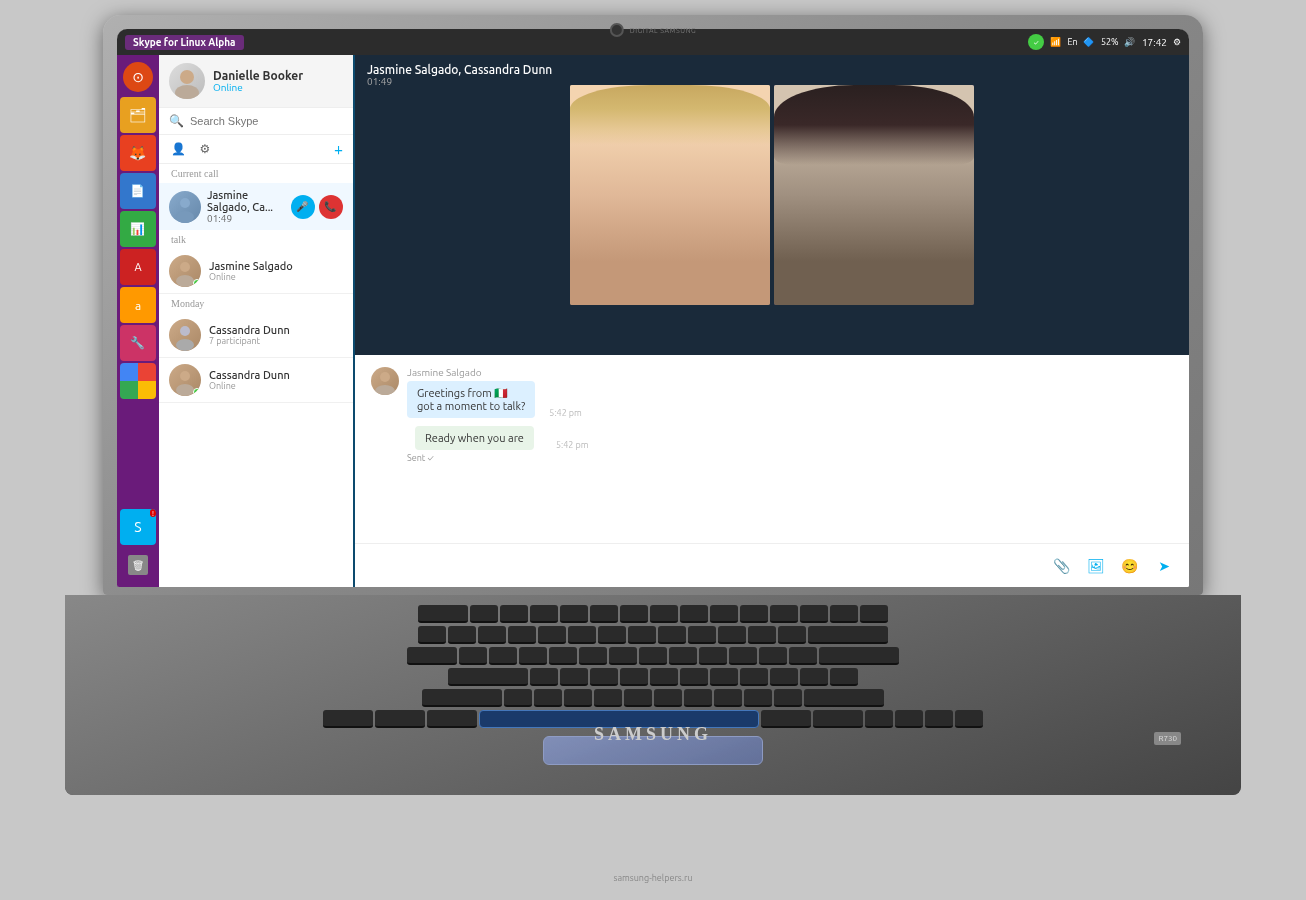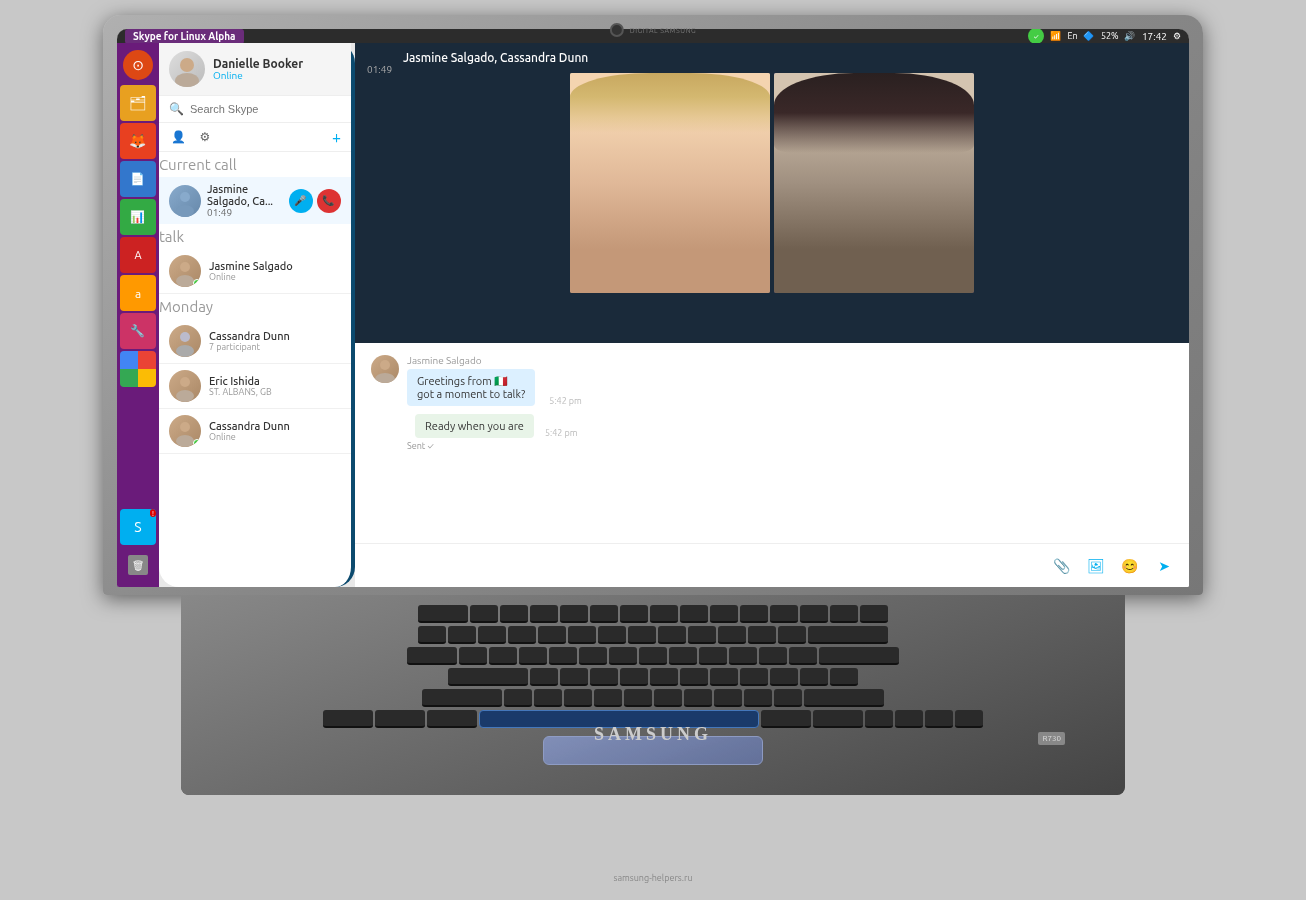--- a/index.html
+++ b/index.html
@@ -74,21 +74,21 @@
       flex: 1;
       background: #e8e8e8;
       overflow: hidden;
       display: flex;
       flex-direction: column;
     }
 
     
     .taskbar-top {
       background: #2c2c2c;
-      height: 14px;
+      height: 26px;
       display: flex;
       align-items: center;
       justify-content: space-between;
       padding: 0 8px;
       flex-shrink: 0;
     }
     .taskbar-app-title {
       color: white;
       font-size: 10px;
       font-weight: bold;
@@ -175,22 +175,21 @@
     }
     .sidebar-spacer { flex: 1; }
 
     
     .contact-panel {
       width: 196px;
       background: white;
       display: flex;
       flex-direction: column;
       flex-shrink: 0;
-      border-right: 4px solid #0c4a6e;
-      border-radius: 20px;
+      border-right: 2px solid #0c4a6e;
     }
 
     
     .profile-header {
       background: #f5f5f5;
       padding: 8px 10px;
       display: flex;
       align-items: center;
       gap: 8px;
       border-bottom: 1px solid #eee;
@@ -249,24 +248,25 @@
     .toolbar-icon.blue { color: #00aff0; }
     .toolbar-add {
       margin-left: auto;
       color: #00aff0;
       font-size: 16px;
       cursor: pointer;
     }
 
     
     .section-label {
-      padding: 4px 0;
-      font-size: 15px;
+      padding: 4px 12px;
+      font-size: 10px;
       color: #999;
       text-transform: none;
+      font-family: Liberation Serif, serif;
     }
 
     
     .current-call-item {
       background: #f0f8ff;
       padding: 6px 10px;
       display: flex;
       align-items: center;
       gap: 6px;
       cursor: pointer;
@@ -350,21 +350,21 @@
       height: 300px;
       position: relative;
       flex-shrink: 0;
     }
     .video-header {
       position: absolute;
       top: 8px;
       left: 12px;
       z-index: 10;
     }
-    .video-title { font-size: 12px; color: white; font-weight: 500; margin-left: 36px; }
+    .video-title { font-size: 12px; color: white; font-weight: 500; }
     .video-timer { font-size: 10px; color: #aaa; }
 
     
     .video-feeds {
       display: flex;
       height: 100%;
       padding: 30px 60px 20px 60px;
       gap: 4px;
       justify-content: center;
     }
@@ -446,21 +446,21 @@
       display: flex;
       align-items: center;
       justify-content: center;
       color: #00aff0;
       cursor: pointer;
       font-size: 14px;
     }
 
     
     .keyboard-area {
-      width: 944px;
+      width: 1176px;
       height: 200px;
       background: linear-gradient(180deg, #999 0%, #777 30%, #555 100%);
       border-radius: 0 0 8px 8px;
       position: relative;
       overflow: hidden;
     }
     .keyboard-inner {
       position: absolute;
       top: 0;
       left: 0;
@@ -708,32 +708,20 @@
                     <circle cx="16" cy="12" r="5" fill="#bbbbcc"></circle>
                     <ellipse cx="16" cy="26" rx="9" ry="6" fill="#aaaaaa"></ellipse>
                   </svg>
                 </div>
                 <div>
                   <div class="contact-name">Cassandra Dunn</div>
                   <div class="contact-sub">7 participant</div>
                 </div>
               </div>
 
-              <div class="contact-item">
-                <div class="contact-avatar">
-                  <svg viewBox="0 0 32 32" xmlns="http://www.w3.org/2000/svg">
-                    <circle cx="16" cy="12" r="5" fill="#ccaa88"></circle>
-                    <ellipse cx="16" cy="26" rx="9" ry="6" fill="#bbaa99"></ellipse>
-                  </svg>
-                </div>
-                <div>
-                  <div class="contact-name">Eric Ishida</div>
-                  <div class="contact-sub">ST. ALBANS, GB</div>
-                </div>
-              </div>
 
               <div class="contact-item">
                 <div class="contact-avatar">
                   <svg viewBox="0 0 32 32" xmlns="http://www.w3.org/2000/svg">
                     <circle cx="16" cy="12" r="5" fill="#ccaa88"></circle>
                     <ellipse cx="16" cy="26" rx="9" ry="6" fill="#bbaa99"></ellipse>
                   </svg>
                   <div class="status-dot"></div>
                 </div>
                 <div>
@@ -783,21 +771,21 @@
                         <span>got a moment to talk?</span>
                       </div>
                     </div>
                     <span class="msg-time">5:42 pm</span>
                   </div>
                 </div>
               </div>
 
               <div class="message-group" style="justify-content:flex-start;padding-left:36px;">
                 <div class="msg-content">
-                  <div style="display:flex;align-items:flex-start;gap:3px;padding-left:8px;">
+                  <div style="display:flex;align-items:flex-start;gap:14px;padding-left:8px;">
                     <div class="msg-bubble sent">Ready when you are</div>
                     <span class="msg-time">5:42 pm</span>
                   </div>
                   <div class="msg-status">Sent ✓</div>
                 </div>
               </div>
             </div>
 
             <div class="input-bar">
               <input class="input-field" type="text" placeholder="" style="">

